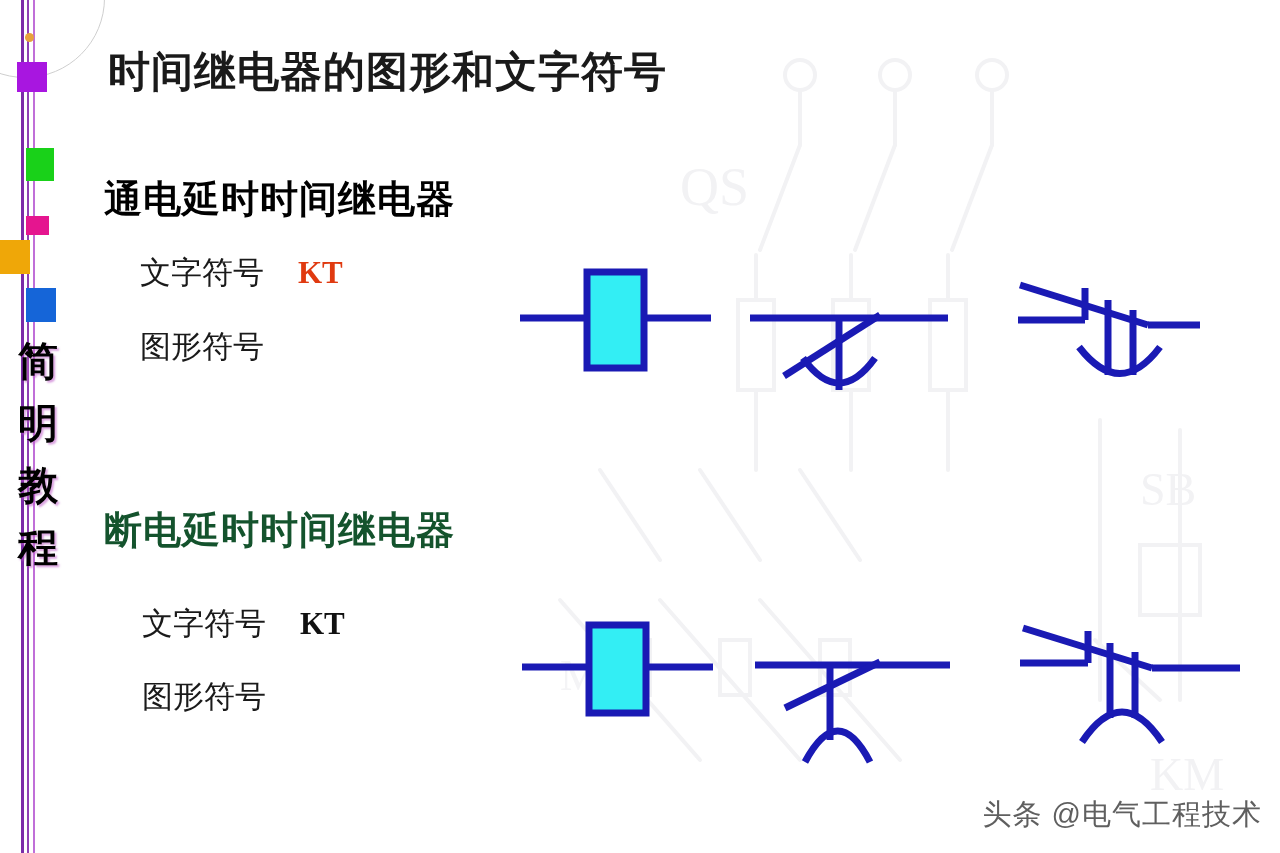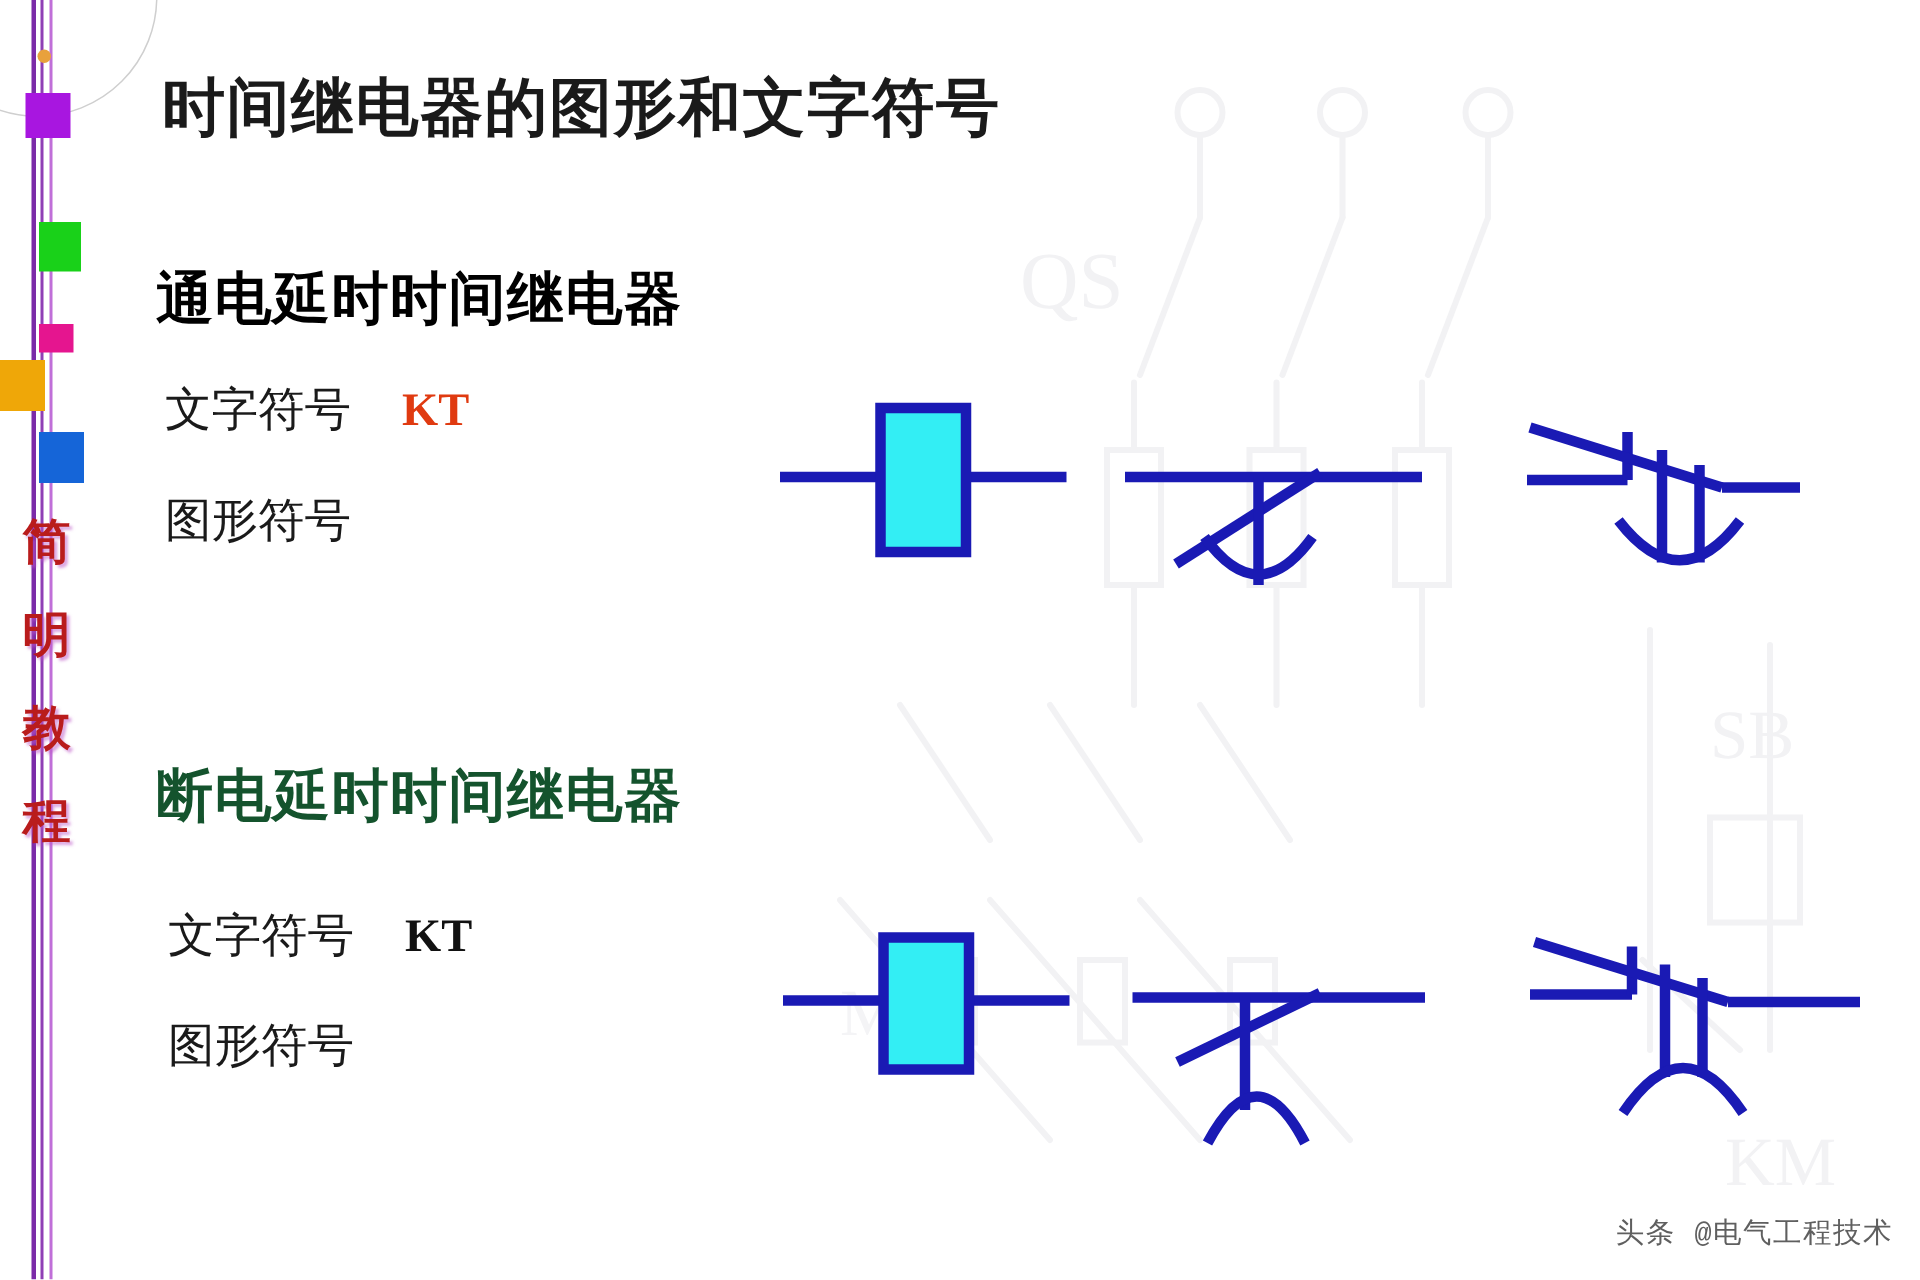--- a/index.html
+++ b/index.html
@@ -30,22 +30,22 @@
   .sq.orange { left:0px;  top:240px; width:30px; height:34px; background:#efa708; }
   .sq.blue   { left:26px; top:288px; width:30px; height:34px; background:#1565d8; }
   .dot-orange{ left:25px; top:33px;  width:9px;  height:9px;  background:#e8a13c; border-radius:50%; }
   .arc-deco {
     position:absolute; left:-55px; top:-82px; width:160px; height:160px;
     border:1.5px solid #cfcfcf; border-radius:50%;
   }
   .vert-text{
     position:absolute; left:4px; top:330px; width:54px;
     font-family:"DejaVu Sans","Liberation Sans",sans-serif;
-    font-size:32px; font-weight:bold; line-height:62px;
-    color:#b91c1c; text-align:center; letter-spacing:0;
+    font-size:40px; font-weight:bold; line-height:62px;
+    color:#000000; text-align:right; letter-spacing:0;
     text-shadow:2px 2px 2px rgba(190,90,200,.55);
     z-index:4;
   }
 
   
   .content{ position:absolute; left:0; top:0; width:1280px; height:853px; z-index:2; }
 
   .page-title{
     position:absolute; left:108px; top:44px;
     font-size:42px; font-weight:bold; color:#1a1a1a;
@@ -53,37 +53,37 @@
   }
 
   .section-head{
     position:absolute; font-size:38px; font-weight:bold;
     letter-spacing:1px; white-space:nowrap;
   }
   .section-head.s1{ left:104px; top:174px; color:#000000; }
   .section-head.s2{ left:104px; top:505px; color:#14532d; }
 
   .row-label{
-    position:absolute; font-size:31px; color:#1a1a1a; white-space:nowrap;
+    position:absolute; font-size:31px; color:#1a1a1a; white-space:nowrap;margin-left:30px;
   }
   .row-label .kt{ font-weight:bold; margin-left:34px; }
   .kt.red{ color:#e03a10; }
   .kt.black{ color:#111111; }
 
   .l-text1{ left:110px; top:252px; }
   .l-graph1{ left:110px; top:326px; }
   .l-text2{ left:112px; top:603px; }
   .l-graph2{ left:112px; top:676px; }
 
   .symbols{ position:absolute; left:0; top:0; width:1280px; height:853px; }
 
   .wm-brand{
     position:absolute; right:18px; bottom:18px;
-    font-family:Liberation Mono, monospace;
-    font-size:19px; color:#4a4a4a; letter-spacing:1px;
+    font-family:Liberation Sans, sans-serif;
+    font-size:29px; color:#4a4a4a; letter-spacing:1px;
     opacity:.88; white-space:nowrap;
   }
 </style>
 </head>
 <body>
 
 <svg class="bg-watermark" viewBox="0 0 1280 853" xmlns="http://www.w3.org/2000/svg">
   <g stroke="#f2f2f4" stroke-width="4" fill="none" stroke-linecap="round">
 
     <circle cx="800" cy="75" r="15"></circle>

